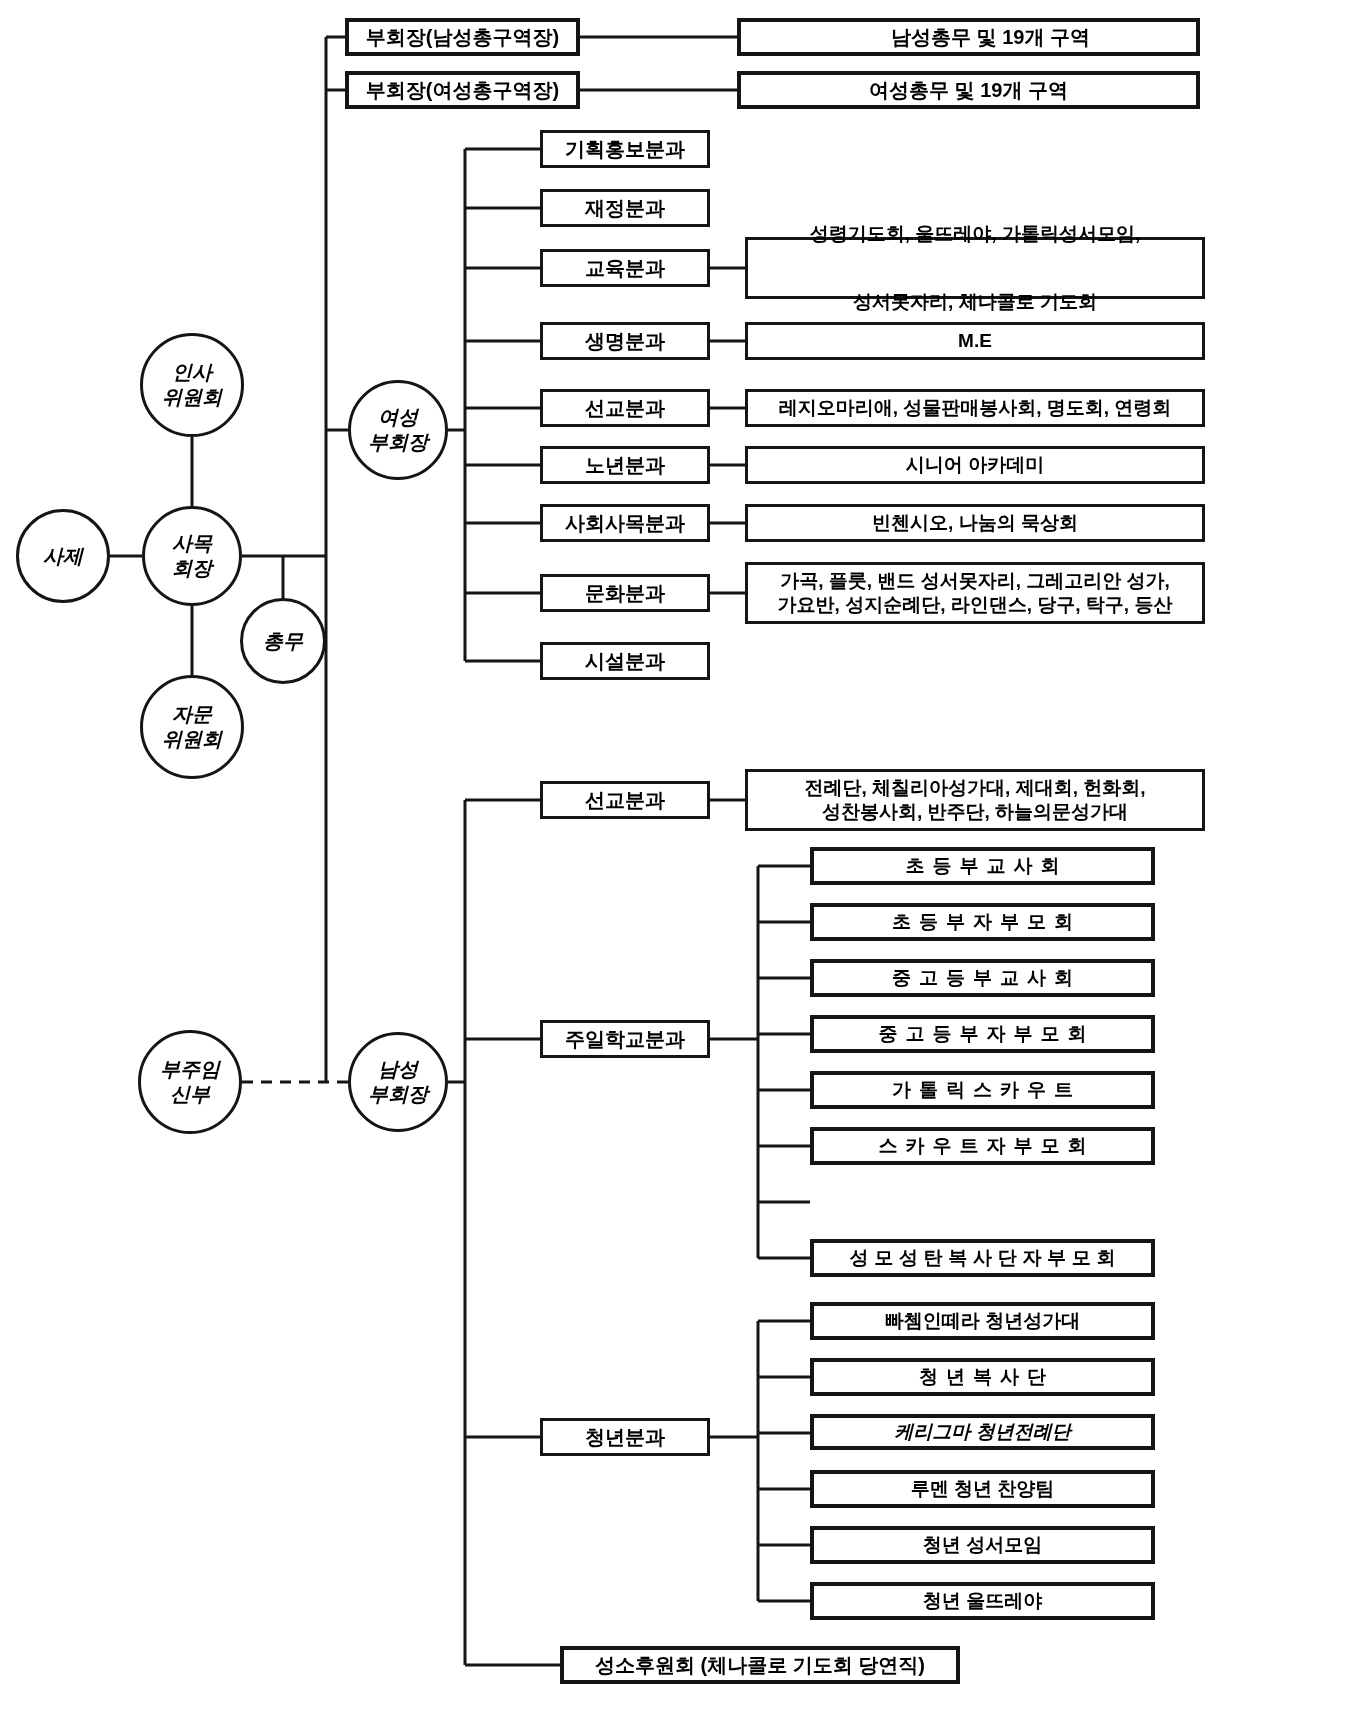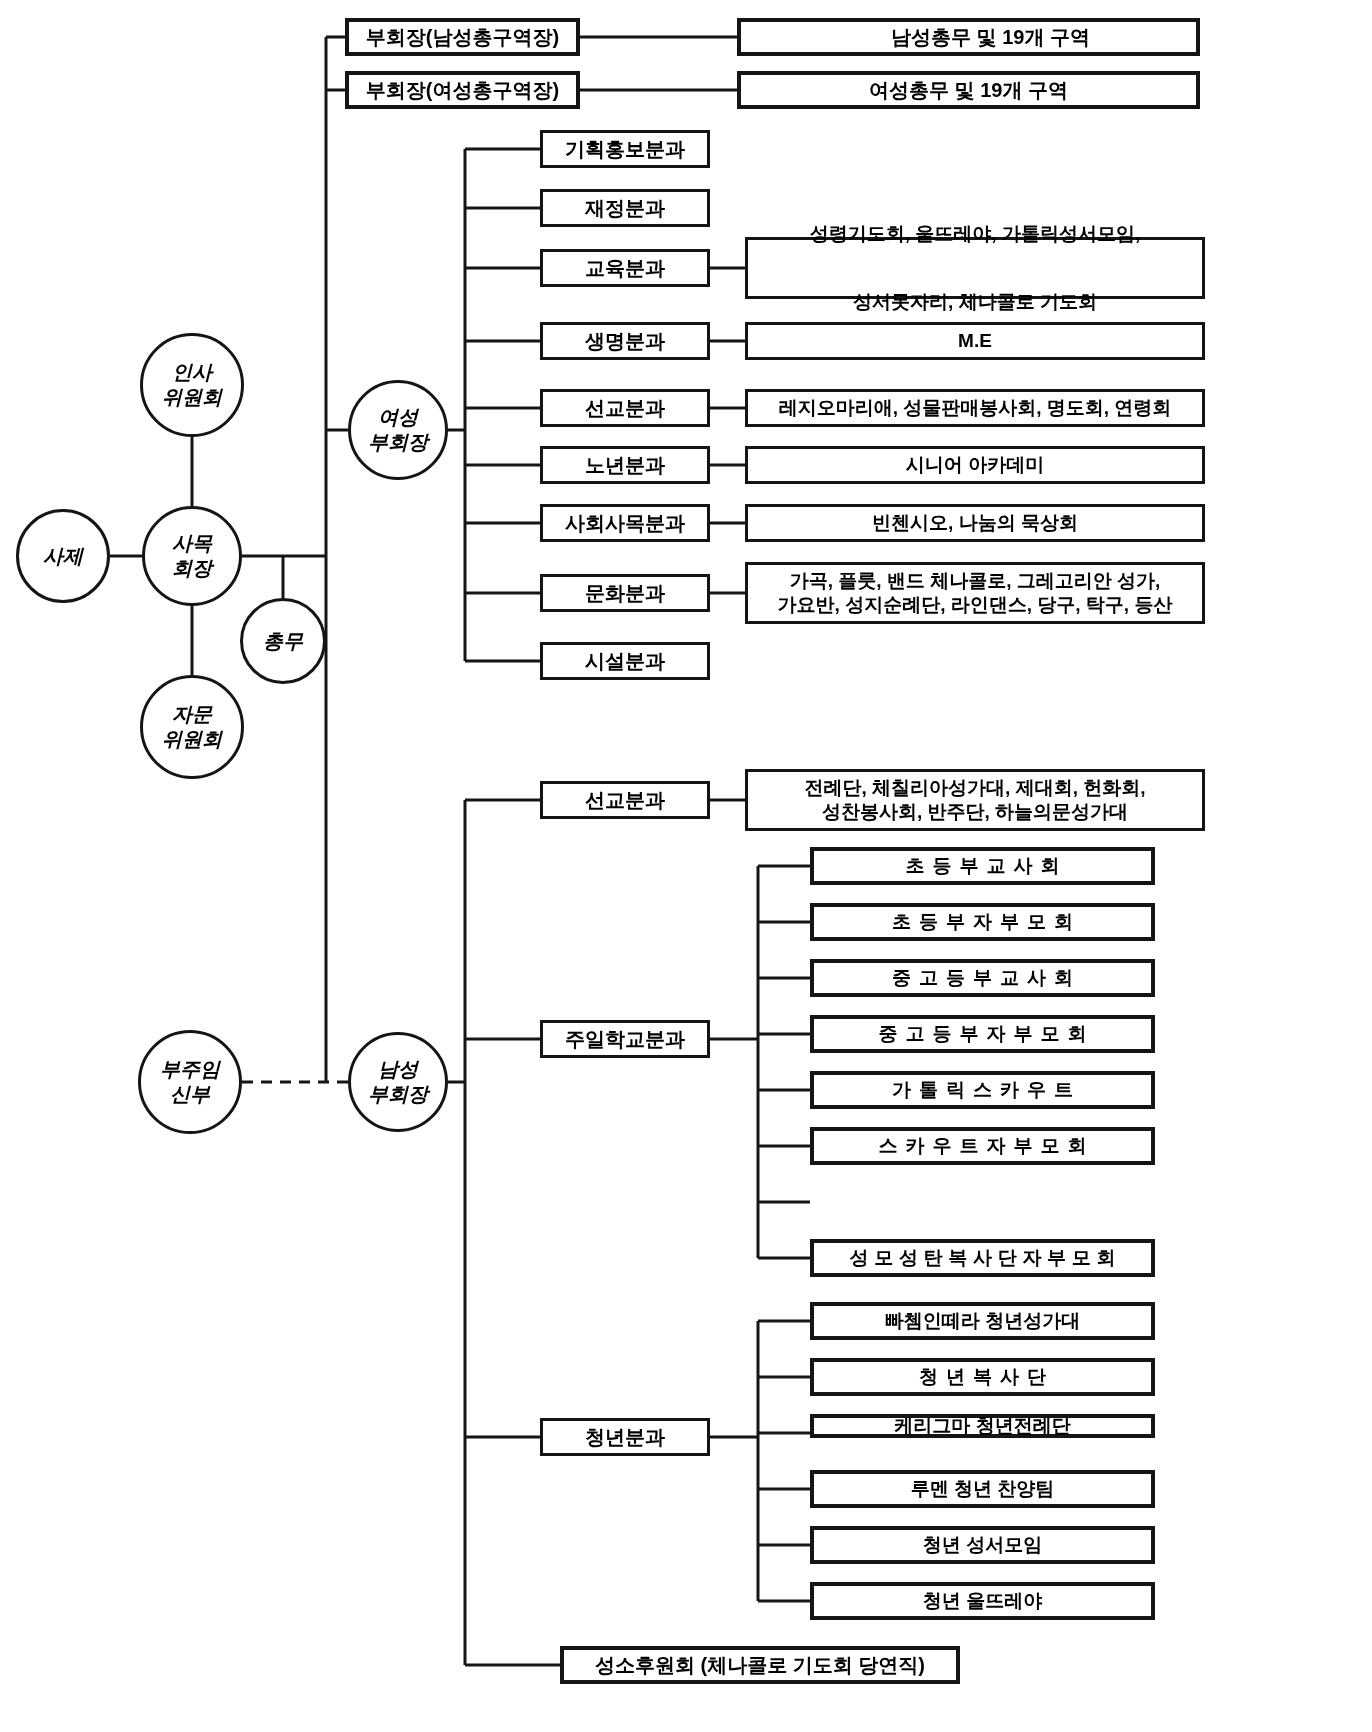--- a/index.html
+++ b/index.html
@@ -135,21 +135,21 @@
   <div class="node box" style="left:540px;top:322px;width:170px;height:38px;">생명분과</div>
   <div class="node detail" style="left:745px;top:322px;width:460px;height:38px;">M.E</div>
   <div class="node box" style="left:540px;top:389px;width:170px;height:38px;">선교분과</div>
   <div class="node detail" style="left:745px;top:389px;width:460px;height:38px;">레지오마리애, 성물판매봉사회, 명도회, 연령회</div>
   <div class="node box" style="left:540px;top:446px;width:170px;height:38px;">노년분과</div>
   <div class="node detail" style="left:745px;top:446px;width:460px;height:38px;">시니어 아카데미</div>
   <div class="node box" style="left:540px;top:504px;width:170px;height:38px;">사회사목분과</div>
   <div class="node detail" style="left:745px;top:504px;width:460px;height:38px;">빈첸시오, 나눔의 묵상회</div>
   <div class="node box" style="left:540px;top:574px;width:170px;height:38px;">문화분과</div>
   <div class="node detail" style="left:745px;top:562px;width:460px;height:62px;">
-    <span class="l2">가곡, 플룻, 밴드 체나콜로, 그레고리안 성가,</span>
+    <span class="l2">가곡, 플룻, 밴드 성서못자리, 그레고리안 성가,</span>
     <span class="l2">가요반, 성지순례단, 라인댄스, 당구, 탁구, 등산</span>
   </div>
   <div class="node box" style="left:540px;top:642px;width:170px;height:38px;">시설분과</div>
 
   <div class="node box" style="left:540px;top:781px;width:170px;height:38px;">선교분과</div>
   <div class="node detail" style="left:745px;top:769px;width:460px;height:62px;">
     <span class="l2">전례단, 체칠리아성가대, 제대회, 헌화회,</span>
     <span class="l2">성찬봉사회, 반주단, 하늘의문성가대</span>
   </div>
 
@@ -158,20 +158,20 @@
   <div class="node child spaced" style="left:810px;top:903px;width:345px;height:38px;">초등부자부모회</div>
   <div class="node child spaced" style="left:810px;top:959px;width:345px;height:38px;">중고등부교사회</div>
   <div class="node child spaced" style="left:810px;top:1015px;width:345px;height:38px;">중고등부자부모회</div>
   <div class="node child spaced" style="left:810px;top:1071px;width:345px;height:38px;">가톨릭스카우트</div>
   <div class="node child spaced" style="left:810px;top:1127px;width:345px;height:38px;">스카우트자부모회</div>
   <div class="node child" style="left:810px;top:1239px;width:345px;height:38px;letter-spacing:0.3em;text-indent:0.3em;">성모성탄복사단자부모회</div>
 
   <div class="node box" style="left:540px;top:1418px;width:170px;height:38px;">청년분과</div>
   <div class="node child" style="left:810px;top:1302px;width:345px;height:38px;">빠쳄인떼라 청년성가대</div>
   <div class="node child spaced" style="left:810px;top:1358px;width:345px;height:38px;">청년복사단</div>
-  <div class="node child" style="left:810px;top:1414px;width:345px;height:24px;">케리그마 청년전례단</div>
+  <div class="node child" style="left:810px;top:1414px;width:345px;height:36px;font-style:italic;">케리그마 청년전례단</div>
   <div class="node child" style="left:810px;top:1470px;width:345px;height:38px;">루멘 청년 찬양팀</div>
   <div class="node child" style="left:810px;top:1526px;width:345px;height:38px;">청년 성서모임</div>
   <div class="node child" style="left:810px;top:1582px;width:345px;height:38px;">청년 울뜨레야</div>
 
   <div class="node box box-heavy" style="left:560px;top:1646px;width:400px;height:38px;">성소후원회 (체나콜로 기도회 당연직)</div>
 
 </div>
 
 </body></html>

